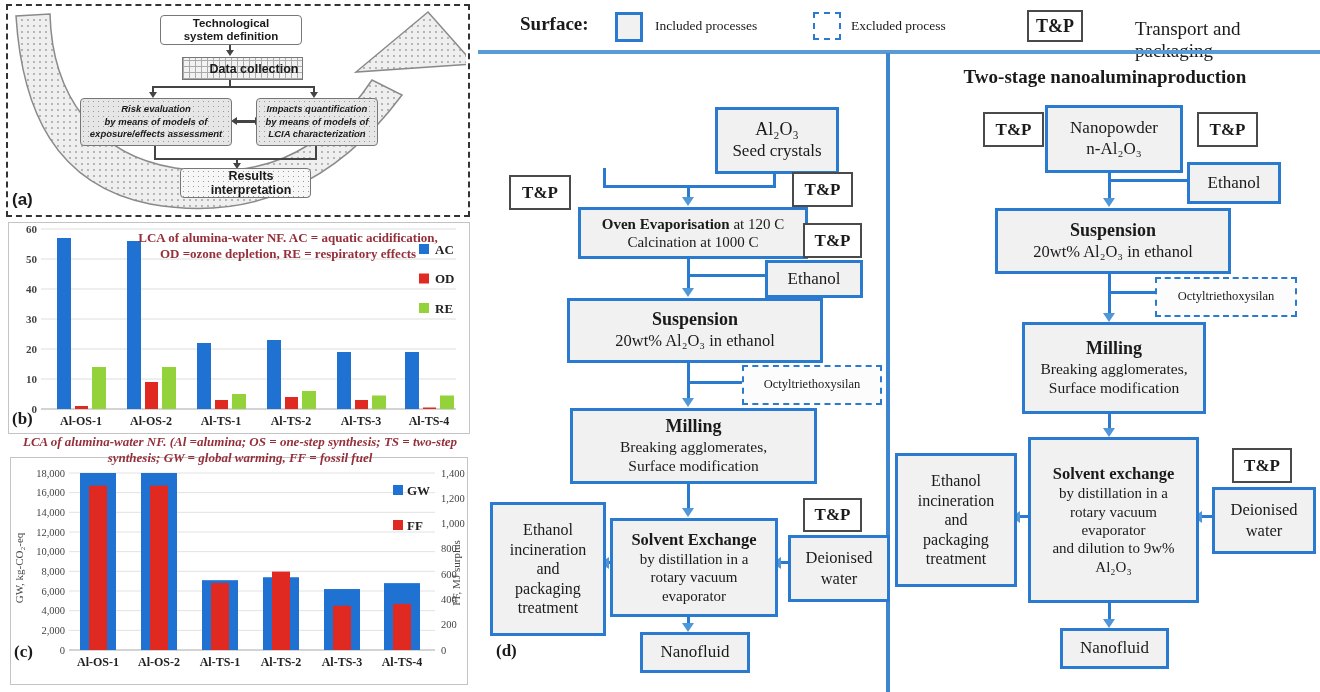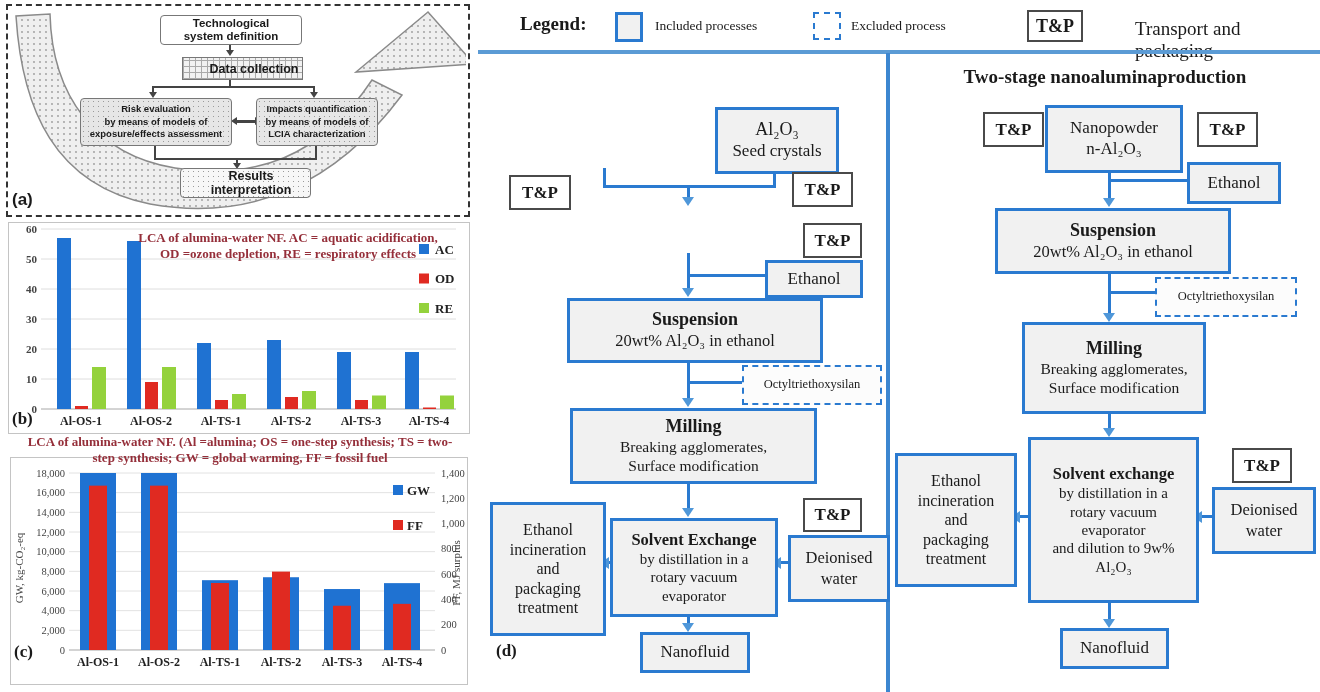--- a/index.html
+++ b/index.html
@@ -6,21 +6,21 @@
   #fig{position:relative;width:1320px;height:692px;background:#fff;overflow:hidden;
        font-family:"Liberation Serif","DejaVu Serif","DejaVu Sans",serif;color:#1a1a1a;}
   .abs{position:absolute;}
   .pre{white-space:pre-line;}
   
   .pa-border{left:6px;top:4px;width:460px;height:209px;border:2px dashed #333;}
   .pa-box{display:flex;align-items:center;justify-content:center;text-align:center;
           font-family:"Liberation Sans","DejaVu Sans",sans-serif;font-weight:bold;
           border:1.5px solid #777;background:#fff;z-index:3;}
   .pa-round{border-radius:4px;}
-  .pa-dotted{background-color:#e6e6e6;background-image:radial-gradient(#9a9a9a 0.8px,transparent 0.9px);background-size:5px 5px;}
+  .pa-dotted{background-color:#e6e6e6;background-image:radial-gradient(#9a9a9a 0.8px,transparent 0.9px);background-size:5px 5px;font-style:italic;}
   .pa-dotlight{background-color:#f7f7f7;background-image:radial-gradient(#9a9a9a 0.8px,transparent 0.9px);background-size:5px 5px;padding-left:11px;}
   .pa-grid{background-color:#f2f2f2;
      background-image:repeating-linear-gradient(0deg,#aaa 0 1px,transparent 1px 6px),
                       repeating-linear-gradient(90deg,#aaa 0 1px,transparent 1px 6px);padding-left:23px;}
   .ln{background:#444;z-index:2;}
   .arrA{width:0;height:0;border-left:4px solid transparent;border-right:4px solid transparent;border-top:6px solid #444;z-index:2;}
   .arrAL{width:0;height:0;border-top:4px solid transparent;border-bottom:4px solid transparent;border-right:6px solid #444;z-index:2;}
   .arrAR{width:0;height:0;border-top:4px solid transparent;border-bottom:4px solid transparent;border-left:6px solid #444;z-index:2;}
   .plabel{font-weight:bold;font-size:17px;z-index:4;}
   
@@ -129,21 +129,21 @@
         <text x="426" y="30.5" style="font-family:'Liberation Serif',serif;fill:#222;font-weight:bold;font-size:13px;">AC</text>
         <rect x="410" y="50.5" width="10" height="10" fill="#e02a21"></rect>
         <text x="426" y="60" style="font-family:'Liberation Serif',serif;fill:#222;font-weight:bold;font-size:13px;">OD</text>
         <rect x="410" y="80" width="10" height="10" fill="#94d23c"></rect>
         <text x="426" y="89.5" style="font-family:'Liberation Serif',serif;fill:#222;font-weight:bold;font-size:13px;">RE</text>
       </svg>
     <div class="abs plabel" style="left:3px;top:186px;">(b)</div>
   </div>
 
   <div class="abs" style="left:8px;top:432px;width:462px;height:258px;">
-    <div class="ctitle" style="left:14px;top:2px;width:436px;">LCA of alumina-water NF. (Al =alumina; OS = one-step synthesis; TS = two-step synthesis; GW = global warming, FF = fossil fuel</div>
+    <div class="ctitle" style="left:14px;top:2px;width:436px;font-style:italic;">LCA of alumina-water NF. (Al =alumina; OS = one-step synthesis; TS = two-step synthesis; GW = global warming, FF = fossil fuel</div>
     <div class="abs chart-frame" style="left:2px;top:25px;width:456px;height:226px;">
       <svg id="svgC" width="454" height="224">
           <line x1="58" y1="192" x2="424" y2="192" stroke="#a8a8a8" stroke-width="1"></line>
           <text x="54" y="195.5" text-anchor="end" style="font-family:'Liberation Serif',serif;fill:#444;font-size:10.5px;">0</text>
           <line x1="58" y1="172.33333333333334" x2="424" y2="172.33333333333334" stroke="#e2e2e2" stroke-width="1"></line>
           <text x="54" y="175.83333333333334" text-anchor="end" style="font-family:'Liberation Serif',serif;fill:#444;font-size:10.5px;">2,000</text>
           <line x1="58" y1="152.66666666666669" x2="424" y2="152.66666666666669" stroke="#e2e2e2" stroke-width="1"></line>
           <text x="54" y="156.16666666666669" text-anchor="end" style="font-family:'Liberation Serif',serif;fill:#444;font-size:10.5px;">4,000</text>
           <line x1="58" y1="133" x2="424" y2="133" stroke="#e2e2e2" stroke-width="1"></line>
           <text x="54" y="136.5" text-anchor="end" style="font-family:'Liberation Serif',serif;fill:#444;font-size:10.5px;">6,000</text>
@@ -189,21 +189,21 @@
           <text x="396" y="36.5" style="font-family:'Liberation Serif',serif;fill:#222;font-weight:bold;font-size:13px;">GW</text>
           <rect x="382" y="62" width="10" height="10" fill="#e02a21"></rect>
           <text x="396" y="71.5" style="font-family:'Liberation Serif',serif;fill:#222;font-weight:bold;font-size:13px;">FF</text>
           <text x="12" y="110" transform="rotate(-90 12 110)" text-anchor="middle" style="font-family:'Liberation Serif',serif;fill:#444;font-size:11px;">GW, kg-CO₂-eq</text>
           <text x="449" y="115" transform="rotate(-90 449 115)" text-anchor="middle" style="font-family:'Liberation Serif',serif;fill:#444;font-size:11px;">FF, MJ surplus</text>
         </svg>
     </div>
     <div class="abs plabel" style="left:6px;top:210px;">(c)</div>
   </div>
 
-  <div class="abs" style="left:520px;top:13px;font-weight:bold;font-size:19px;">Legend:</div>
+  <div class="abs" style="left:520px;top:13px;font-weight:bold;font-size:19px;">Surface:</div>
   <div class="abs" style="left:615px;top:12px;width:22px;height:24px;border:3px solid #2a7ad0;background:#f1f1f1;z-index:3;"></div>
   <div class="abs" style="left:655px;top:18px;font-size:13.5px;">Included processes</div>
   <div class="abs" style="left:813px;top:12px;width:24px;height:24px;border:2.5px dashed #2a7ad0;background:#fff;z-index:3;"></div>
   <div class="abs" style="left:851px;top:18px;font-size:13.5px;">Excluded process</div>
   <div class="abs tp" style="left:1027px;top:10px;width:52px;height:28px;font-size:18px;">T&amp;P</div>
   <div class="abs" style="left:1135px;top:18px;font-size:19px;">Transport and packaging</div>
   <div class="abs" style="left:478px;top:50px;width:842px;height:3.5px;background:#5b9bd5;"></div>
   <div class="abs" style="left:886px;top:53px;width:3.5px;height:639px;background:#3c86d0;"></div>
 
 
@@ -213,20 +213,24 @@
   </div>
   <div class="abs tp" style="left:509px;top:175px;width:58px;height:31px;">T&amp;P</div>
   <div class="abs tp" style="left:792px;top:172px;width:57px;height:31px;">T&amp;P</div>
 
   <div class="abs bl" style="left:603px;top:168px;width:3px;height:20px;"></div>
   <div class="abs bl" style="left:773px;top:167px;width:3px;height:21px;"></div>
   <div class="abs bl" style="left:603px;top:185px;width:173px;height:3px;"></div>
   <div class="abs bl" style="left:687px;top:187px;width:3px;height:11px;"></div>
   <div class="abs arrD" style="left:682px;top:197px;"></div>
 
+  <div class="abs bx" style="left:578px;top:207px;width:224px;height:46px;font-size:15px;">
+    <div><b>Oven Evaporisation</b><span> at 120 C</span></div>
+    <div>Calcination at 1000 C</div>
+  </div>
   <div class="abs tp" style="left:803px;top:223px;width:55px;height:31px;">T&amp;P</div>
 
   <div class="abs bl" style="left:687px;top:253px;width:3px;height:35px;"></div>
   <div class="abs bl" style="left:687px;top:274px;width:80px;height:3px;"></div>
   <div class="abs arrD" style="left:682px;top:288px;"></div>
   <div class="abs bx" style="left:765px;top:260px;width:92px;height:32px;font-size:17px;">Ethanol</div>
 
   <div class="abs bx" style="left:567px;top:298px;width:250px;height:59px;">
     <div class="b" style="font-size:18px;">Suspension</div>
     <div style="font-size:16.5px;">20wt% Al₂O₃ in ethanol</div>

